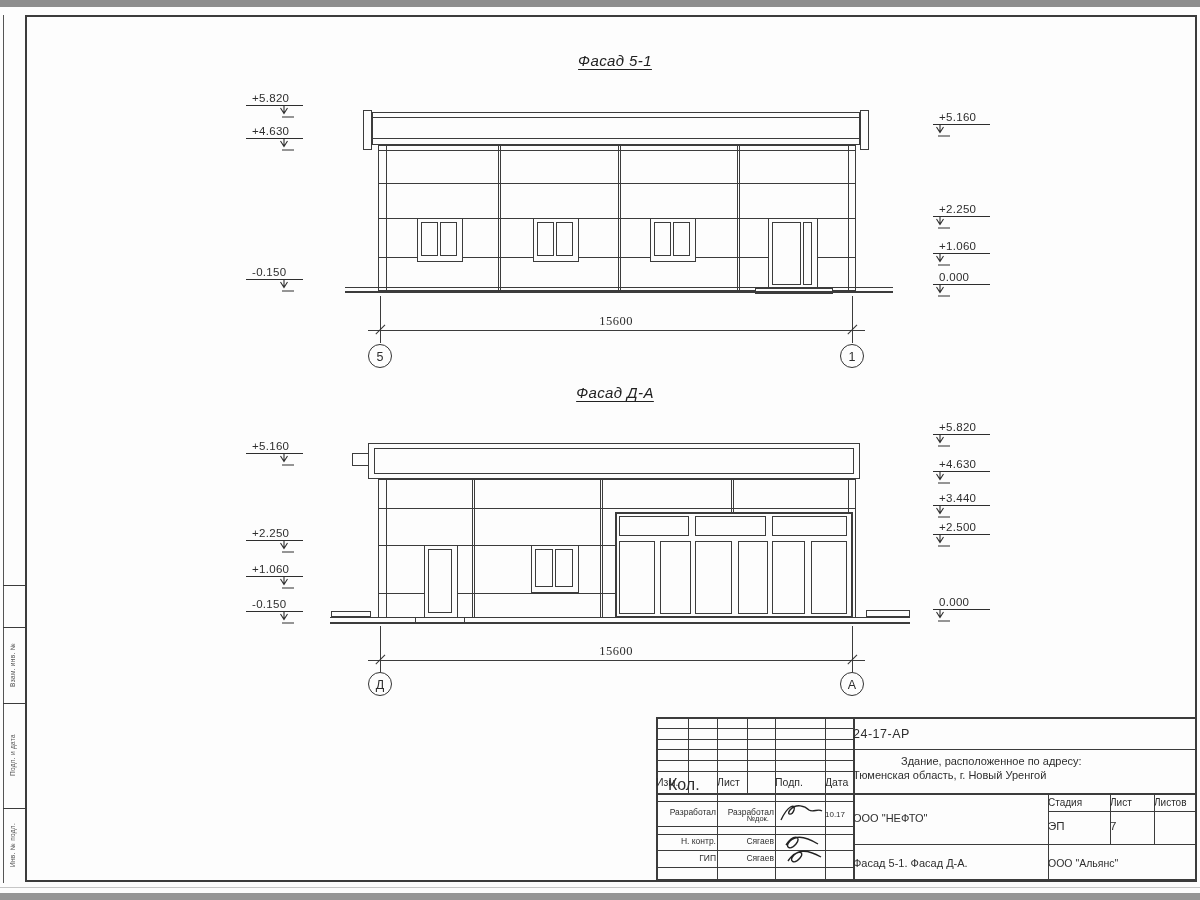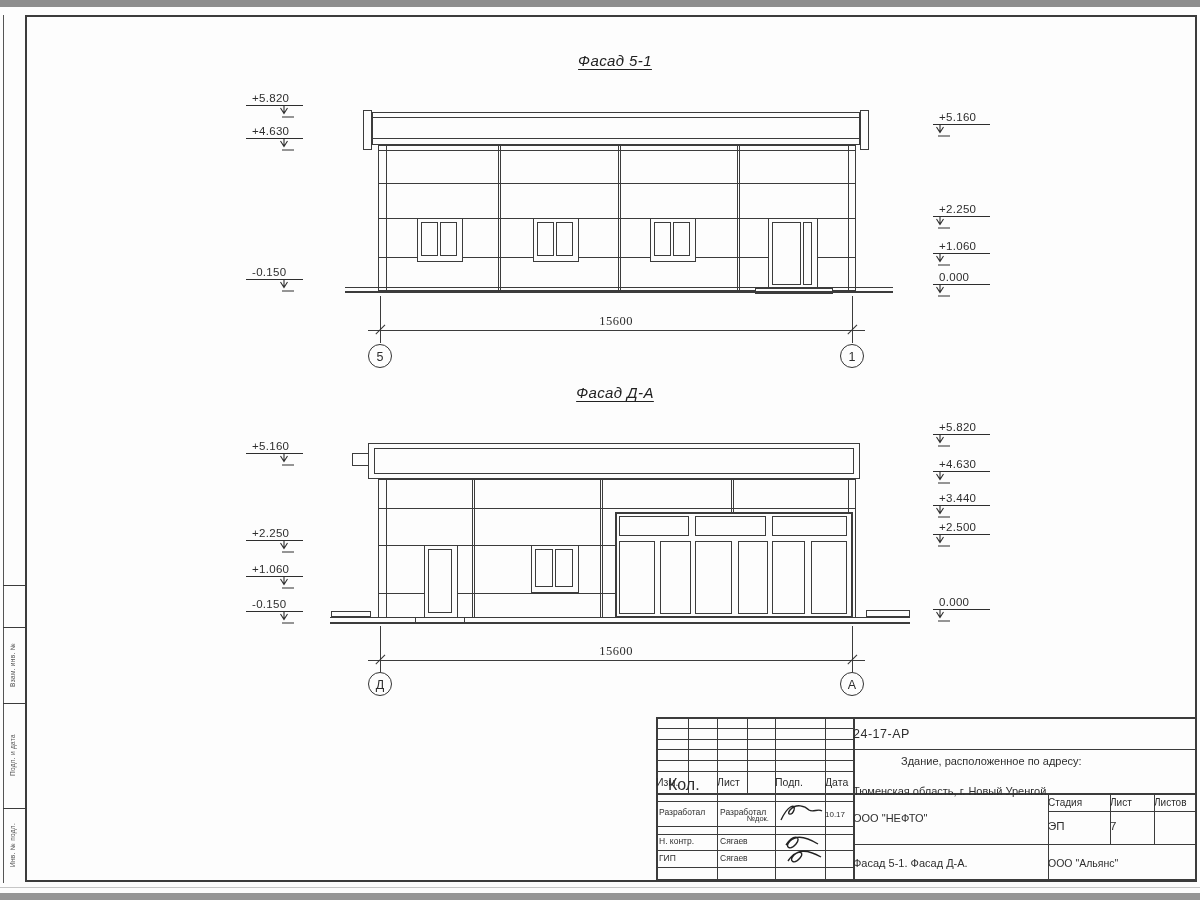--- a/index.html
+++ b/index.html
@@ -15,21 +15,21 @@
           text-decoration:underline;text-underline-offset:3px;color:#222;letter-spacing:.4px;}
   .dimlabel{position:absolute;width:120px;text-align:center;font-size:12.5px;letter-spacing:.5px;font-family:Liberation Serif, serif;}
   .axis{position:absolute;width:24px;height:24px;border:1.3px solid #333;border-radius:50%;
         text-align:center;line-height:24px;font-size:12.5px;background:#fdfdfd;box-sizing:border-box;}
   .emark{position:absolute;width:60px;}
   .emark-val{width:57px;font-size:11.5px;line-height:12px;border-bottom:1.2px solid #2e2e2e;
              padding:0 0 1px 6px;letter-spacing:.3px;box-sizing:border-box;}
   .emark svg{position:absolute;top:13px;}
   .lm svg{left:32px;} .rm svg{left:1px;}
   .tb-txt{position:absolute;text-align:left;line-height:1.15;}
-  .tb-left{text-align:left;}
+  .tb-left{text-align:right;}
   .vlabel{position:absolute;width:74px;height:10px;font-size:6.5px;text-align:center;color:#555;
           transform:rotate(-90deg);letter-spacing:.3px;}
   .scanbar{position:absolute;left:0;width:1200px;}
 </style>
 </head>
 <body>
 
 <div class="sheet">
 
   <div class="scanbar" style="top:0;height:7px;background:#8e8e8e;"></div>
@@ -300,21 +300,21 @@
     <svg style="position:absolute;left:778px;top:801px;" width="46" height="24" viewBox="0 0 46 24">
       <path d="M3 19 C10 4 18 2 16 9 C14 15 8 14 12 9 C18 2 27 5 31 9 C35 12 40 7 44 10" fill="none" stroke="#222" stroke-width="1.4"></path>
     </svg>
     <svg style="position:absolute;left:778px;top:833px;" width="46" height="36" viewBox="0 0 46 36">
       <path d="M8 12 C16 0 24 4 18 11 C12 18 6 14 12 8 C20 0 32 6 40 11" fill="none" stroke="#222" stroke-width="1.4"></path>
       <path d="M10 28 C18 16 28 18 22 25 C16 32 10 28 16 22 C24 14 36 20 43 24" fill="none" stroke="#222" stroke-width="1.4"></path>
     </svg>
 
     <div class="tb-txt" style="left:853px;top:727px;width:344px;font-size:12.5px;letter-spacing:.5px;">24-17-АР</div>
     <div class="tb-txt" style="left:853px;top:755px;width:344px;font-size:11px;padding-left:48px;">Здание, расположенное по адресу:</div>
-    <div class="tb-txt" style="left:853px;top:769px;width:313px;font-size:11px;margin-top:16px;">Тюменская область, г. Новый Уренгой</div>
+    <div class="tb-txt" style="left:853px;top:769px;width:313px;font-size:11px;">Тюменская область, г. Новый Уренгой</div>
     <div class="tb-txt" style="left:853px;top:812px;width:195px;font-size:11px;">ООО "НЕФТО"</div>
     <div class="tb-txt" style="left:1048px;top:797px;width:62px;font-size:10px;">Стадия</div>
     <div class="tb-txt" style="left:1110px;top:797px;width:44px;font-size:10px;">Лист</div>
     <div class="tb-txt" style="left:1154px;top:797px;width:44px;font-size:10px;">Листов</div>
     <div class="tb-txt" style="left:1048px;top:820px;width:62px;font-size:11.5px;">ЭП</div>
     <div class="tb-txt" style="left:1110px;top:820px;width:44px;font-size:11.5px;">7</div>
     <div class="tb-txt" style="left:1154px;top:820px;width:44px;font-size:11.5px;"></div>
     <div class="tb-txt" style="left:853px;top:857px;width:195px;font-size:11px;">Фасад 5-1. Фасад Д-А.</div>
     <div class="tb-txt" style="left:1048px;top:857px;width:149px;font-size:10.5px;">ООО "Альянс"</div>
   </div>

